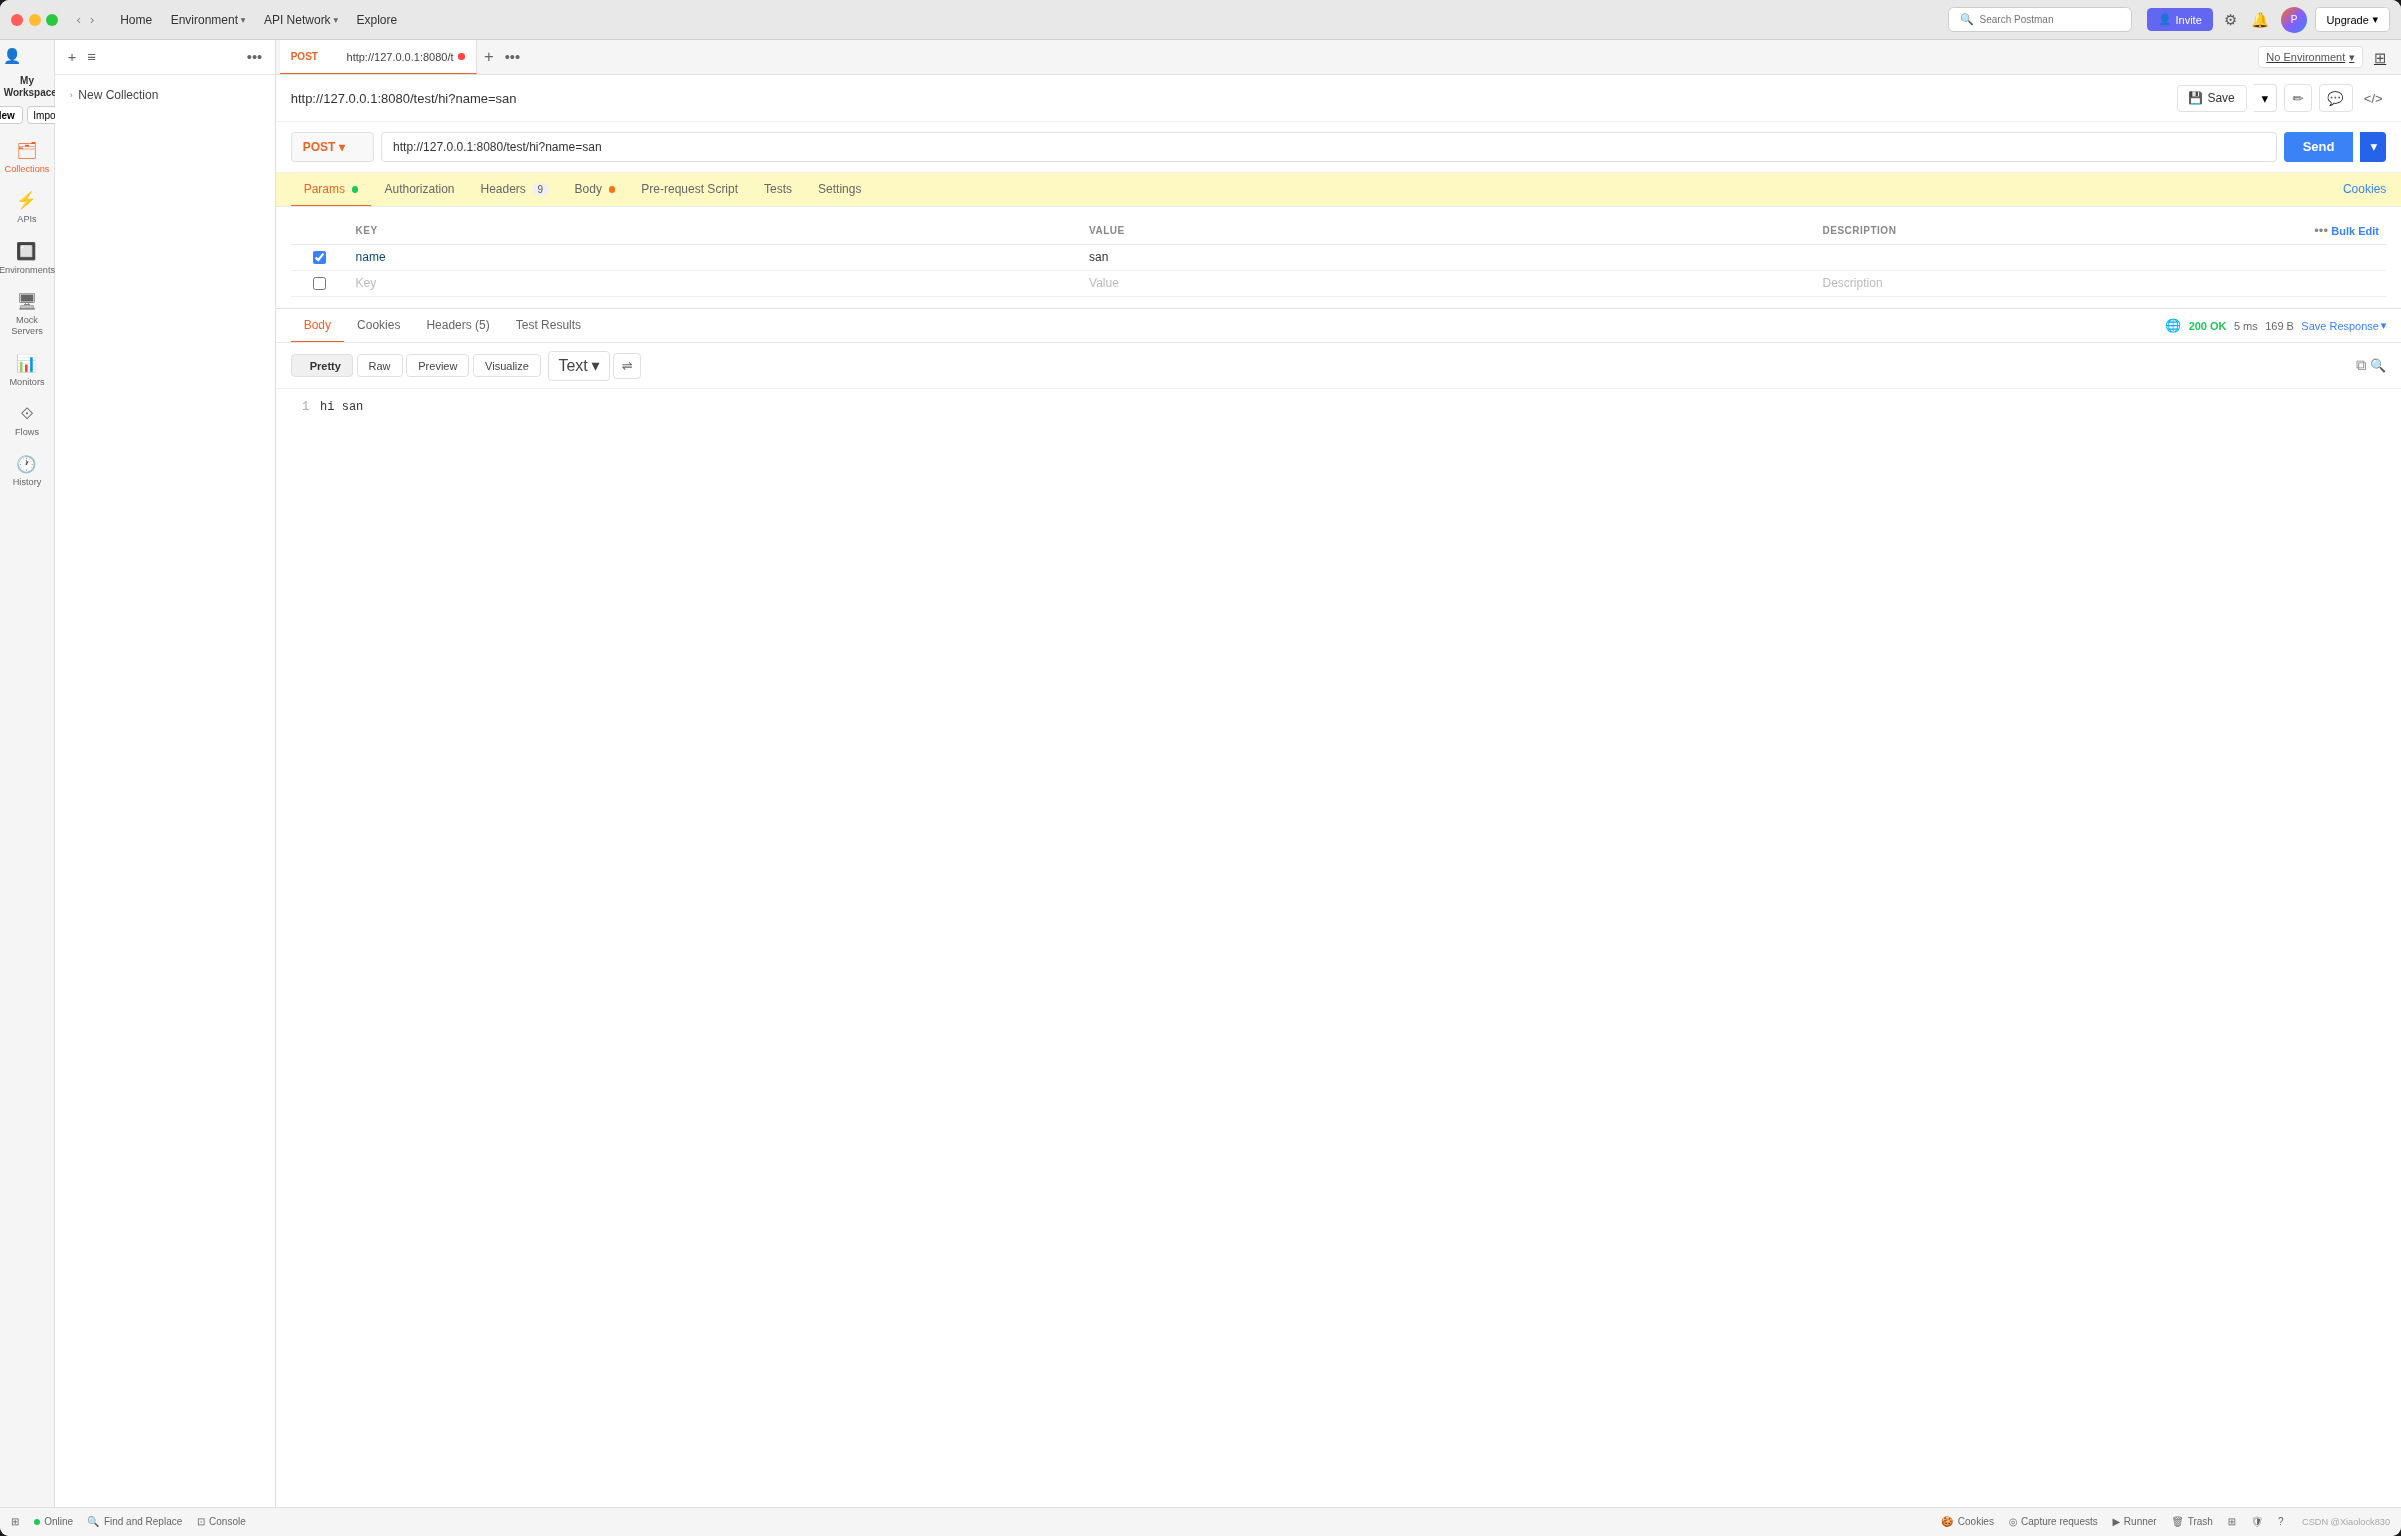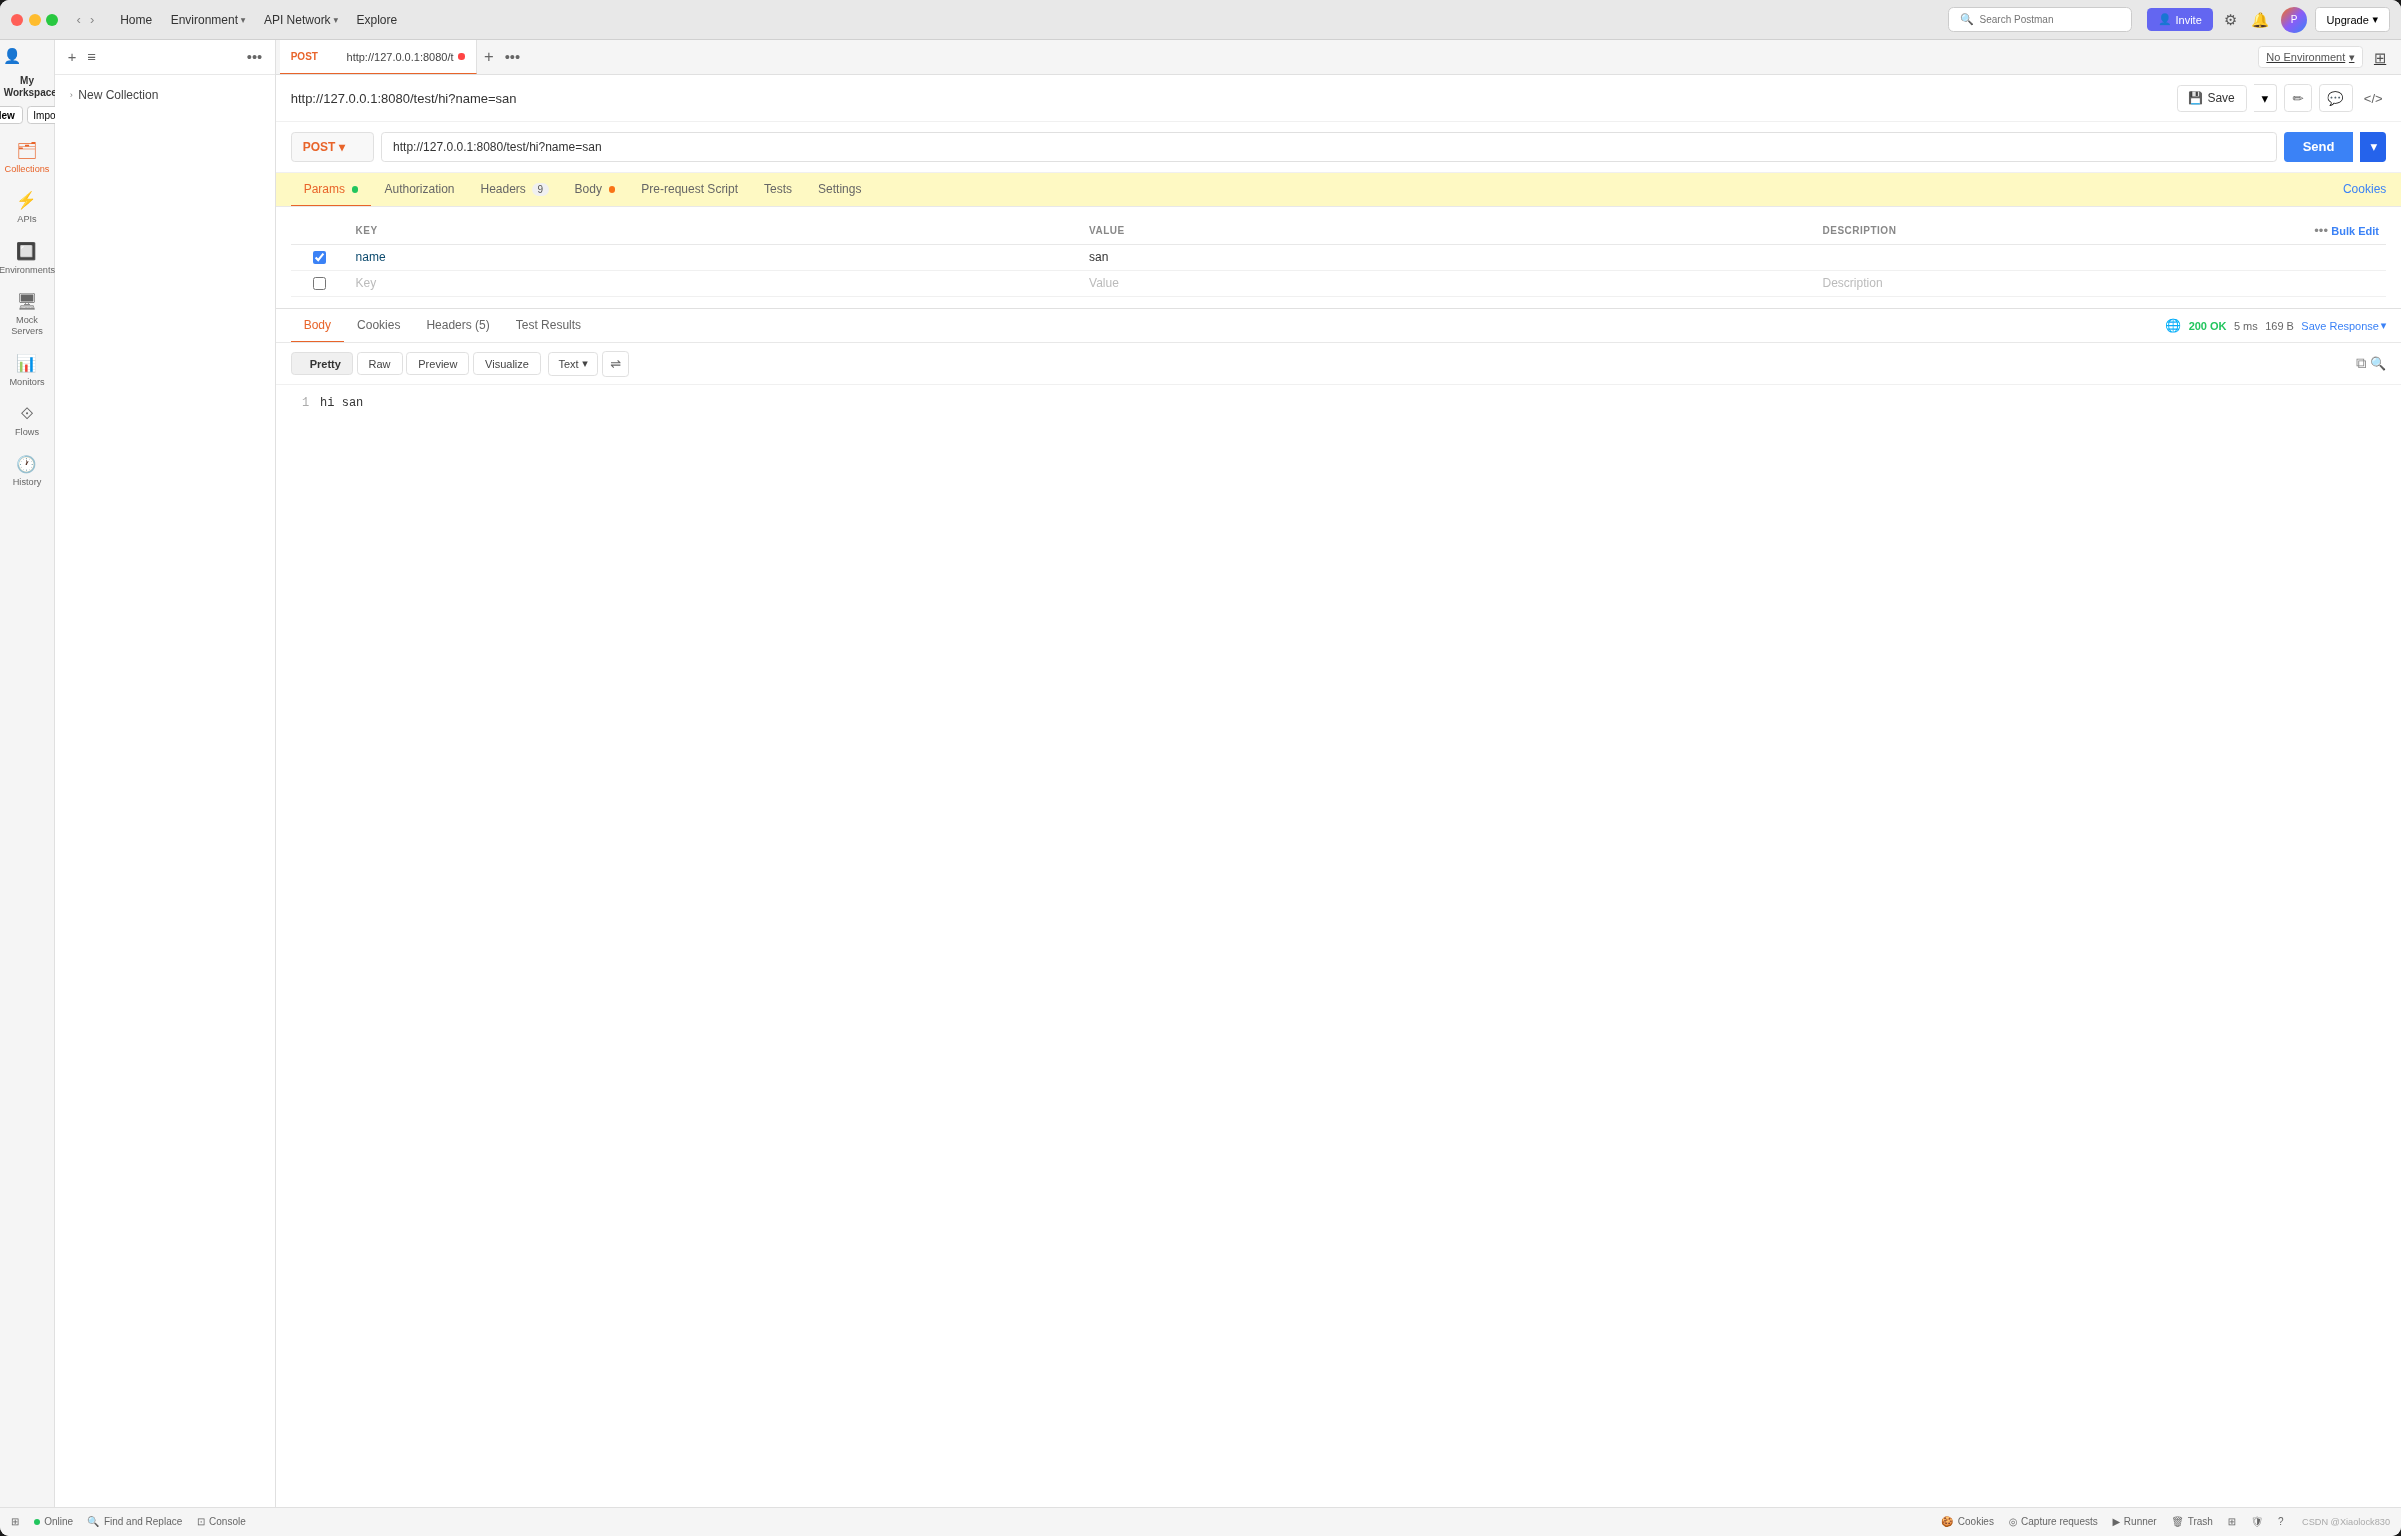--- a/index.html
+++ b/index.html
@@ -122,21 +122,21 @@
     .status-ok { color: #22c55e; font-weight: 600; font-size: 11px; }
     .meta-item { font-size: 11px; color: #666; }
     .save-response-btn { color: #3b82f6; font-size: 11px; cursor: pointer; font-weight: 500; display: flex; align-items: center; gap: 1.8px; }
     .globe-icon { color: #888; font-size: 13px; }
 
     
     .response-body { flex: 1; overflow: hidden; display: flex; flex-direction: column; }
     .response-toolbar { display: flex; align-items: center; padding: 7.4px 14.7px; gap: 3.7px; border-bottom: 0.9px solid #f0f0f0; flex-shrink: 0; }
     .resp-format-btn { padding: 4.6px 11px; border: 0.9px solid #e0e0e0; border-radius: 3.7px; cursor: pointer; font-size: 11px; background: white; color: #444; }
     .resp-format-btn.active { background: #f0f0f0; font-weight: 600; color: #333; padding-left: 18px; }
-    .resp-type-select { display: flex; align-items: center; gap: 3.7px; border: 0.9px solid #e0e0e0; border-radius: 3.7px; padding: 4.6px 9.2px; font-size: 11px; cursor: pointer; background: white; color: #444; margin-left: 3.7px; }
+    .resp-type-select { display: flex; align-items: center; gap: 3.7px; border: 0.9px solid #e0e0e0; border-radius: 3.7px; padding: 4.6px 9.2px; font-size: 16px; cursor: pointer; background: white; color: #444; margin-left: 3.7px; }
     .wrap-btn { border: 0.9px solid #e0e0e0; border-radius: 3.7px; padding: 4.6px 7.4px; cursor: pointer; background: white; color: #666; font-size: 13px; }
     .copy-btn { background: none; border: none; cursor: pointer; color: #888; font-size: 14.7px; margin-left: auto; }
     .search-resp-btn { background: none; border: none; cursor: pointer; color: #888; font-size: 13px; }
 
     .response-content { flex: 1; padding: 11px 14.7px; font-family: 'Courier New', monospace; font-size: 12px; color: #333; overflow-y: auto; display: flex; gap: 11px; }
     .line-numbers { color: #aaa; text-align: right; user-select: none; min-width: 18.4px; }
     .response-text { flex: 1; }
 
     
     .statusbar { height: 29.4px; background: #f5f5f5; border-top: 0.9px solid #e0e0e0; display: flex; align-items: center; padding: 0 11px; gap: 14.7px; font-size: 10px; color: #666; flex-shrink: 0; }

